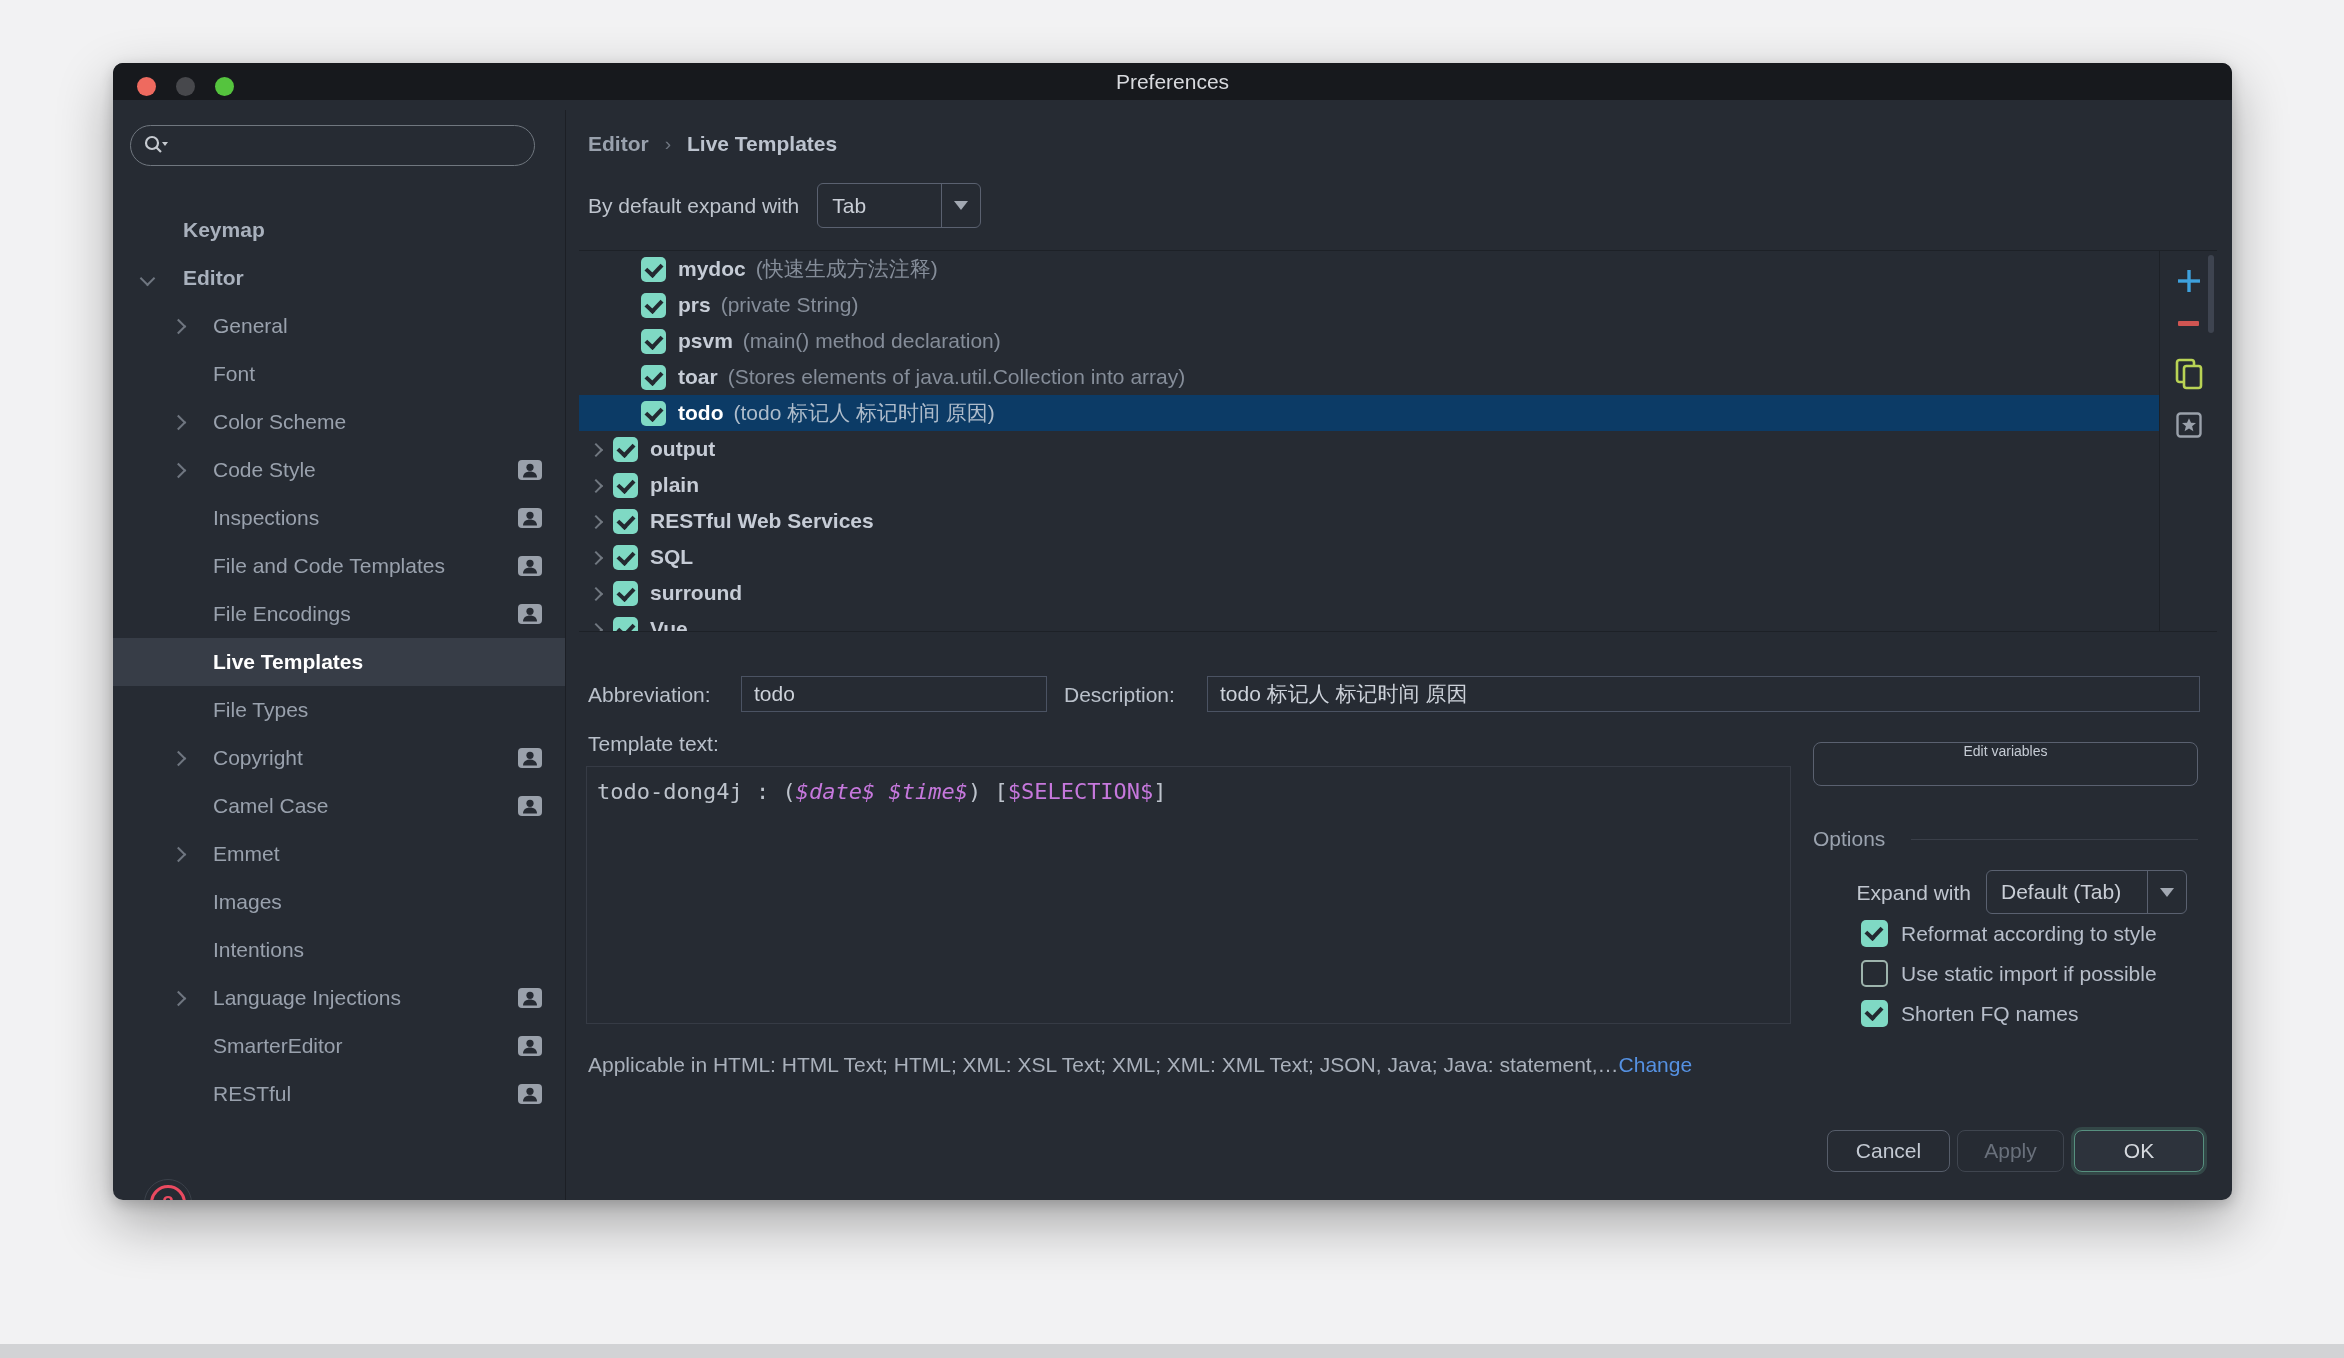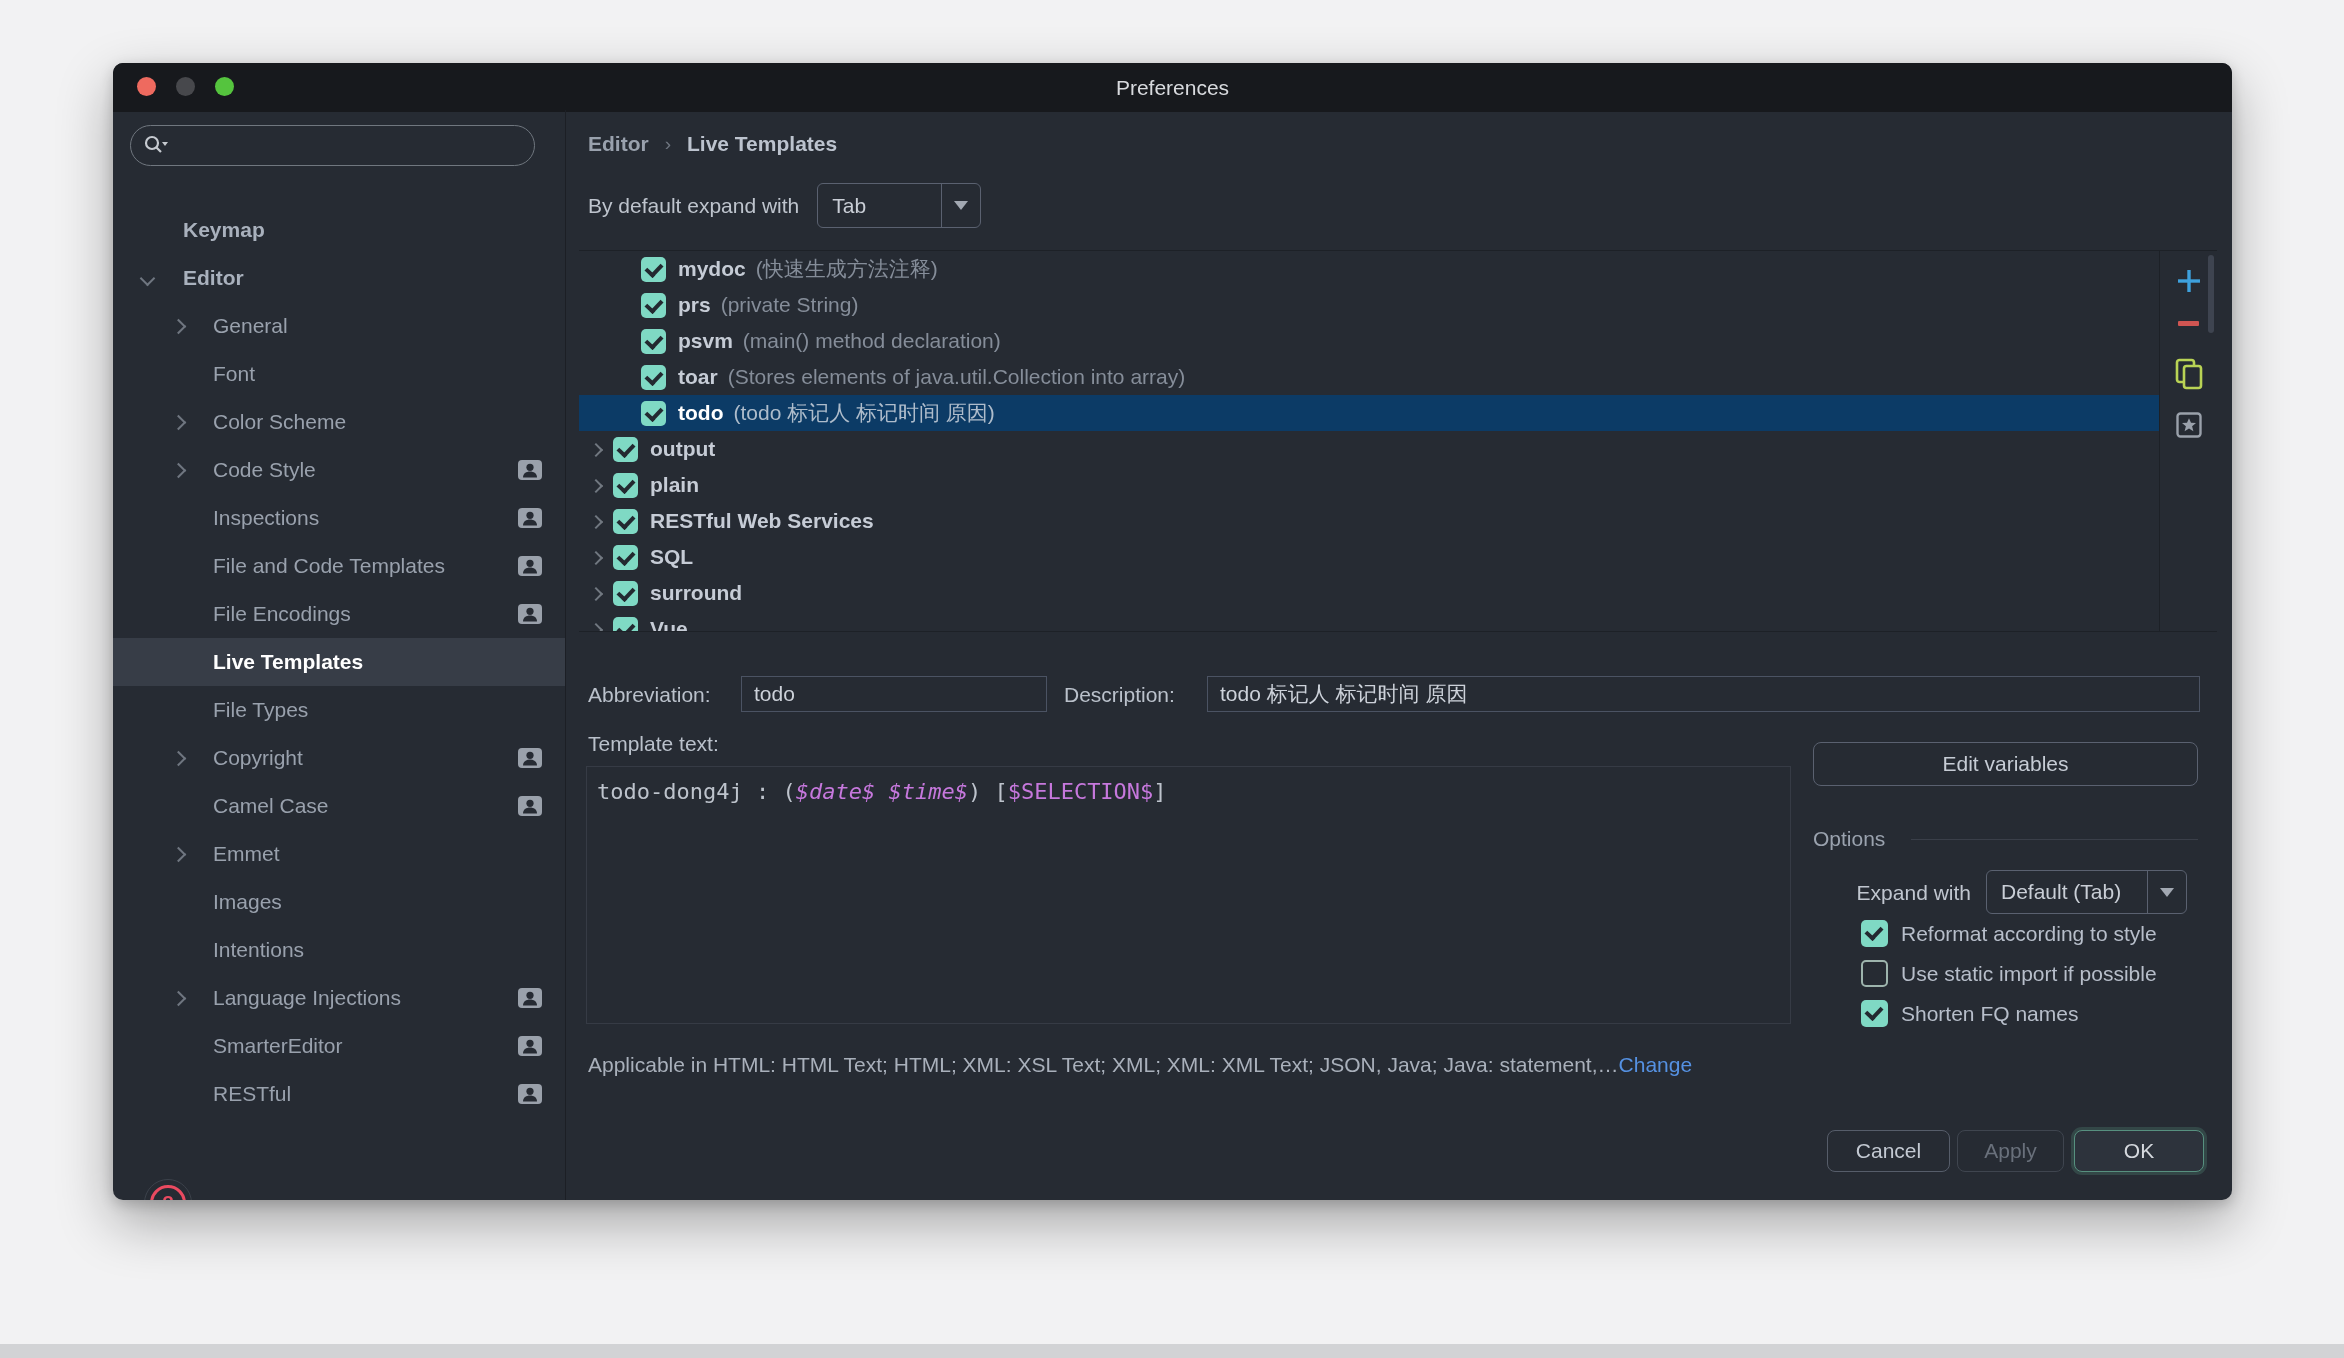--- a/index.html
+++ b/index.html
@@ -2,21 +2,21 @@
 <html><head>
 <meta charset="utf-8">
 <style>
   html,body{margin:0;padding:0;}
   body{width:2344px;height:1358px;background:#f2f2f3;font-family:"Liberation Sans",sans-serif;position:relative;overflow:hidden;}
   .desk-strip{position:absolute;left:0;bottom:0;width:100%;height:14px;background:#d2d3d5;}
 
   
   .window{position:absolute;left:113px;top:63px;width:2119px;height:1137px;border-radius:10px;
     background:#262b33;box-shadow:0 22px 55px rgba(0,0,0,.32),0 4px 14px rgba(0,0,0,.18);overflow:hidden;}
-  .titlebar{position:absolute;left:0;top:0;width:100%;height:49px;background:#17191d;display:flex;align-items:center;justify-content:center;}
+  .titlebar{position:absolute;left:0;top:0;width:100%;height:37px;background:#17191d;display:flex;align-items:center;justify-content:center;}
   .title{color:#d8dade;font-size:21px;}
   .lights{position:absolute;left:24px;top:14px;display:flex;gap:20px;}
   .light{width:19px;height:19px;border-radius:50%;}
   .light.red{background:#ee6a5f;}
   .light.gray{background:#47484c;}
   .light.green{background:#55c43e;}
 
   .body{position:absolute;left:0;top:47px;right:0;bottom:0;display:flex;}
 
   
@@ -85,21 +85,21 @@
 3;display:block;}
 
   
   .fld-label{position:absolute;color:#bac1cb;font-size:21px;white-space:nowrap;}
   .inputbox{position:absolute;height:36px;border:1px solid #4b5363;box-sizing:border-box;display:flex;align-items:center;padding:0 12px;color:#cdd2da;font-size:21px;white-space:nowrap;}
   .editor{position:absolute;left:20px;top:656px;width:1205px;height:258px;border:1px solid #363b45;box-sizing:border-box;}
   .code{padding:12px 10px;font-family:"DejaVu Sans Mono",monospace;font-size:22px;color:#bdc3cc;white-space:pre;}
   .seg-var{color:#c678dd;font-style:italic;}
   .seg-sel{color:#c678dd;}
 
-  .btn{position:absolute;border:1px solid #5a6170;border-radius:8px;display:flex;align-items:center;justify-content:center;color:#c6ccd5;font-size:21px;box-sizing:border-box;background:transparent;}
+  .btn{position:absolute;border:1px solid #5a6170;border-radius:8px;display:flex;align-items:flex-start;justify-content:center;color:#c6ccd5;font-size:14px;box-sizing:border-box;background:transparent;}
   .editvars{left:1247px;top:632px;width:385px;height:44px;}
 
   .options-title{position:absolute;left:1247px;top:717px;color:#9aa2ae;font-size:21px;}
   .options-line{position:absolute;left:1345px;top:729px;width:287px;height:1px;background:#3a3f49;}
   .ew-label{position:absolute;left:1240px;top:771px;width:165px;text-align:right;color:#c0c6cf;font-size:21px;}
   .dd-options{position:absolute;left:1420px;top:760px;width:201px;}
   .opt-row{position:absolute;left:1295px;display:flex;align-items:center;gap:13px;}
   .opt-row .cb{width:27px;height:27px;}
   .opt-label{color:#b7beca;font-size:21px;white-space:nowrap;}
 

